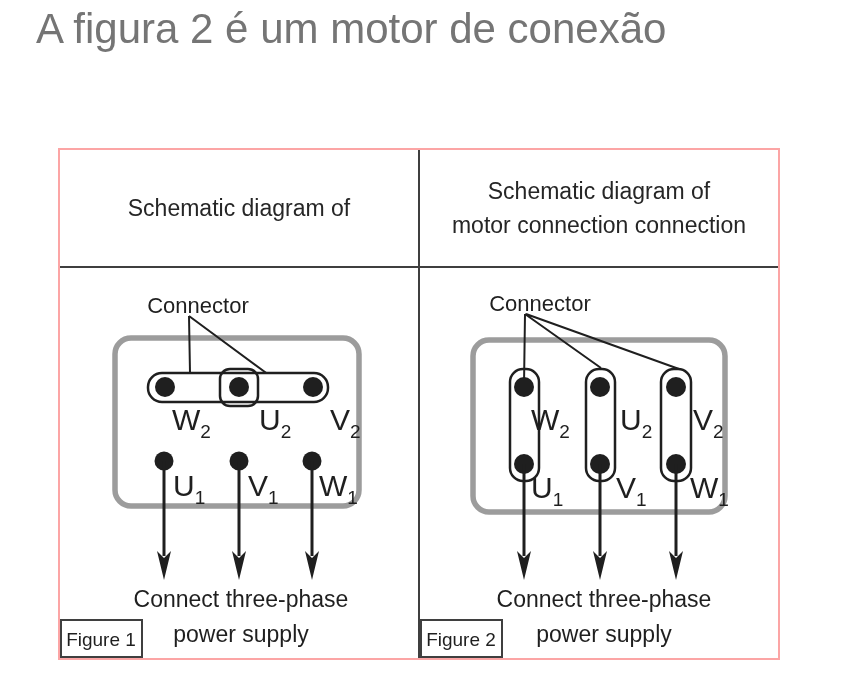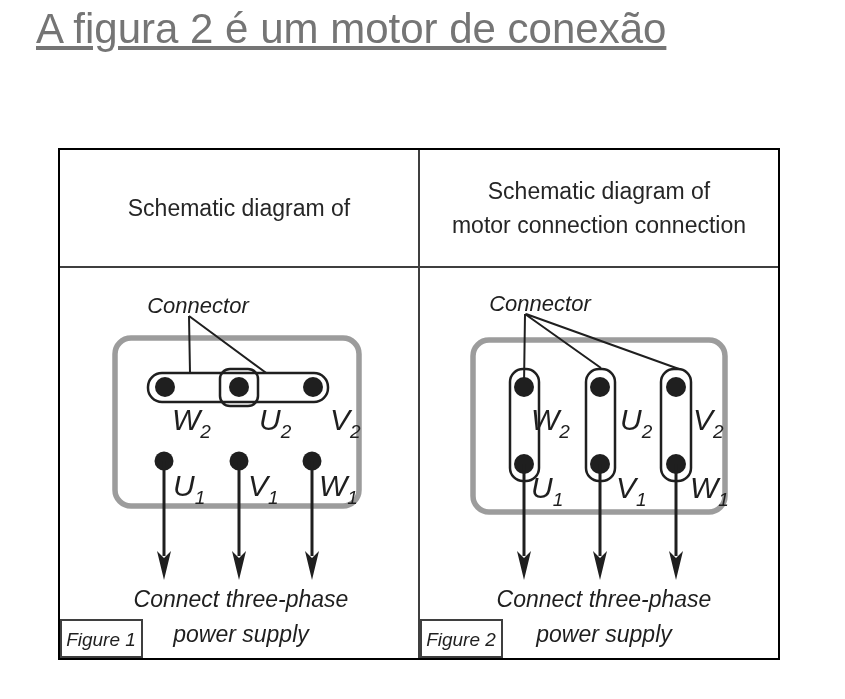--- a/index.html
+++ b/index.html
@@ -1,28 +1,28 @@
 <!DOCTYPE html>
 <html><head>
 <meta charset="utf-8">
 <style>
   html,body{margin:0;padding:0;background:#ffffff;}
   .page{position:relative;width:845px;height:699px;background:#ffffff;overflow:hidden;
         font-family:"Liberation Sans", sans-serif;}
   .heading{position:absolute;left:36px;top:4px;color:#757575;font-size:42px;line-height:50px;
            letter-spacing:0px;}
-  .heading div{white-space:nowrap;text-decoration:underline;}
+  .heading div{white-space:nowrap;}
   .table{position:absolute;left:58px;top:148px;width:722px;height:512px;
-         border:2px solid #000000;box-sizing:border-box;display:flex;}
+         border:2px solid #fca5a5;box-sizing:border-box;display:flex;}
   .cell{flex:1;display:flex;flex-direction:column;min-width:0;}
   .cell.left{border-right:2px solid #3f3f3f;}
   .cell-header{height:120px;box-sizing:border-box;border-bottom:2px solid #3f3f3f;
                display:flex;flex-direction:column;align-items:center;justify-content:center;
                color:#262626;font-size:23px;line-height:34px;text-align:center;}
-  .cell-body{flex:1;position:relative;font-style:italic;}
+  .cell-body{flex:1;position:relative;}
   .cell-body svg{display:block;}
   text, tspan{fill:#1f1f1f;}
 </style>
 </head>
 <body>
 
 <div class="page">
 
   <div class="heading">
     <div>A figura 2 é um motor de conexão</div>

